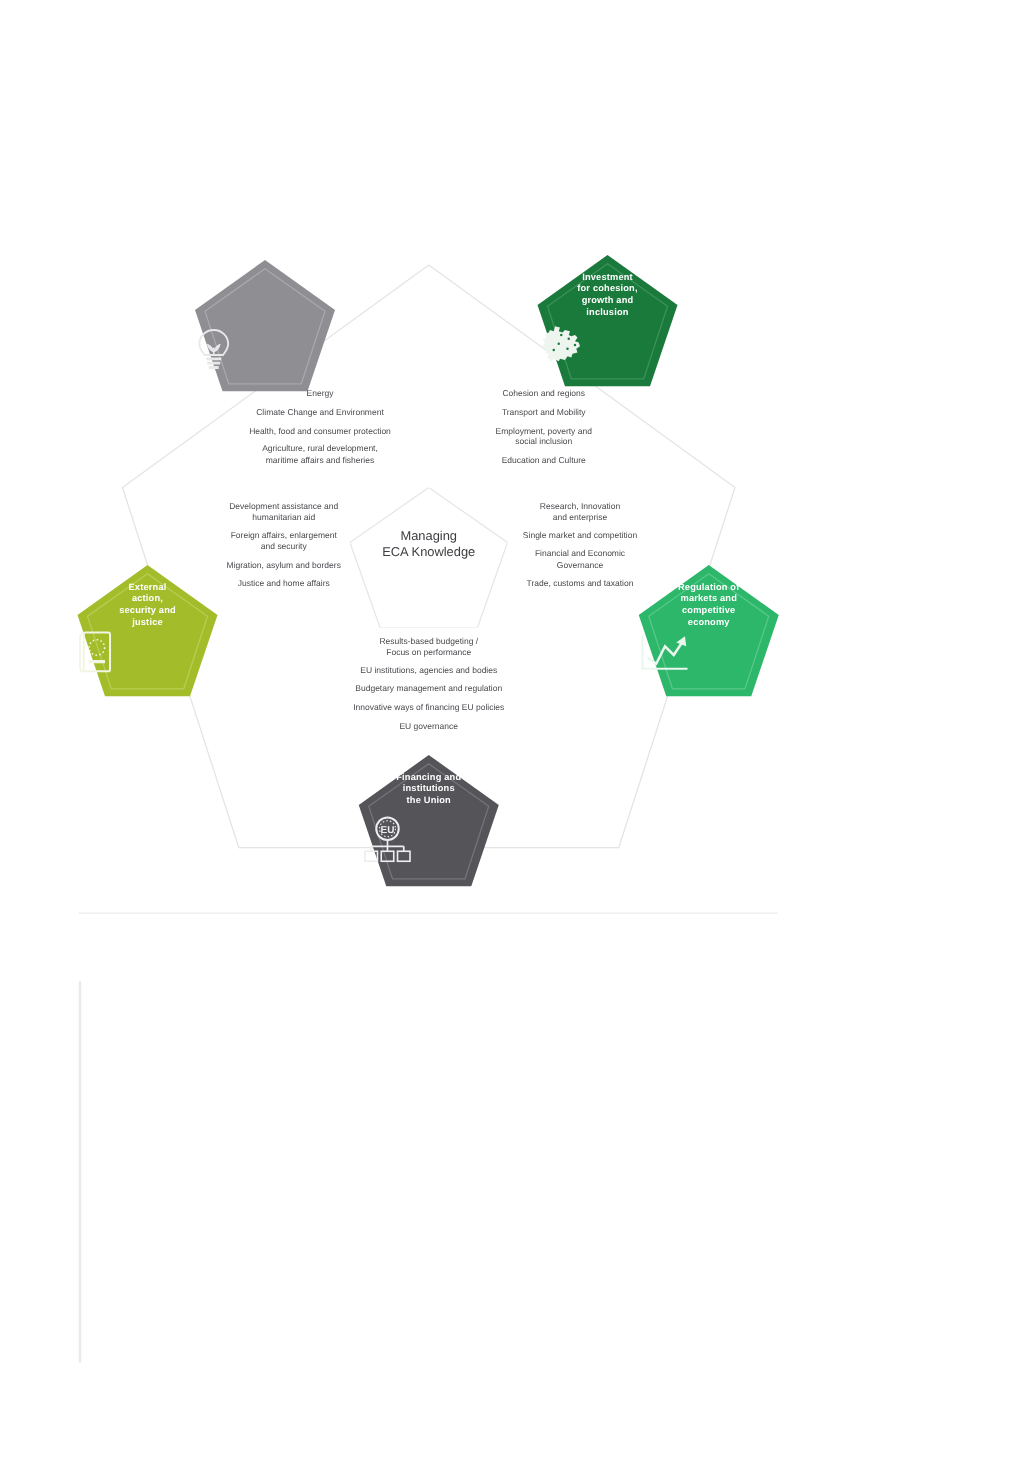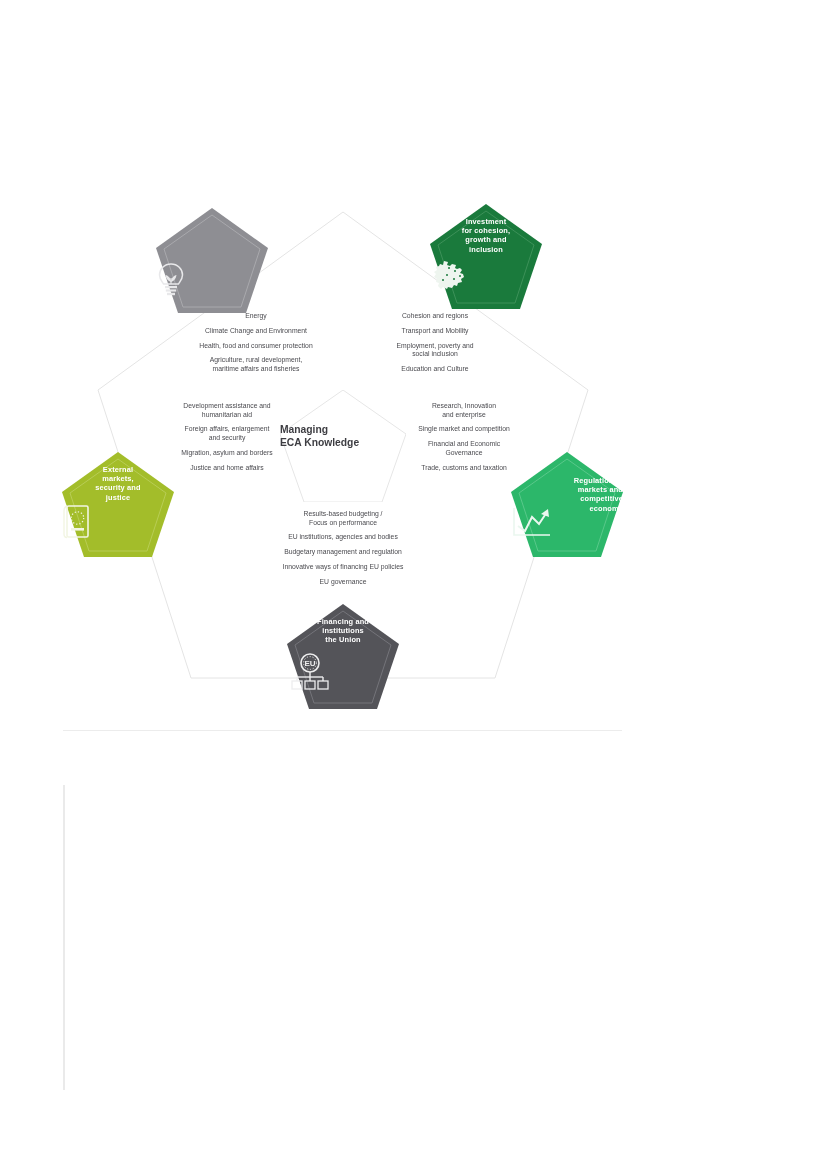--- a/index.html
+++ b/index.html
@@ -20,22 +20,22 @@
     position:absolute;left:0;right:0;
     text-align:center;color:#ffffff;font-weight:bold;
     font-size:7.4px;line-height:9.2px;letter-spacing:.15px;
     white-space:pre-line;
   }
   .pent .picon{position:absolute;left:0;right:0;display:flex;justify-content:center;}
 
   
   #center-pent{position:absolute;}
   #center-pent .clabel{
-    position:absolute;left:0;right:0;
-    color:#3d3d42;font-weight:bold;font-size:10.3px;line-height:13px;
+    position:absolute;left:0;right:0;text-align:center;
+    color:#3d3d42;font-weight:normal;font-size:10.3px;line-height:13px;
     white-space:pre-line;
   }
 
   
   .cluster{position:absolute;color:#4a4a4f;font-size:6.8px;line-height:8.6px;}
   .cluster .ln{margin-bottom:6.2px;white-space:pre-line;text-align:center;}
   .cluster .ln:last-child{margin-bottom:0;}
 
   
   #hrule{position:absolute;left:63px;top:730px;width:559px;height:1px;background:#ececec;}
@@ -95,39 +95,39 @@
         </svg>
       </div>
     </div>
 
     <div class="pent" style="left:-1px;top:262px;width:112px;height:110px;">
       <svg width="112" height="110" viewBox="0 0 112 110">
         <polygon points="56,0 112,40 90,105 22,105 0,40" fill="#a3bd2a"></polygon>
         <polygon points="56,7 104,41 85,99 27,99 8,41" fill="none" stroke="#b8cd55" stroke-width="1"></polygon>
       </svg>
       <div class="plabel" style="top:13px;">External
-markets,
+action,
 security and
 justice</div>
       <div class="picon" style="top:52px;">
         <svg width="30" height="38" viewBox="0 0 30 38">
           <rect x="5" y="2" width="21" height="31" rx="1.5" fill="none" stroke="#f2f5e3" stroke-width="1.6"></rect>
           <path d="M5 2 C2.5 3 2 5 2 7 L2 30 C2 32 3 33.5 5 33.5" fill="none" stroke="#f2f5e3" stroke-width="1.4"></path>
           <circle cx="15.5" cy="14" r="6.2" fill="none" stroke="#f2f5e3" stroke-width="1.2" stroke-dasharray="1.3 1.9"></circle>
           <rect x="9" y="24" width="13" height="2.6" fill="#f2f5e3"></rect>
         </svg>
       </div>
     </div>
 
     <div class="pent" style="left:448px;top:262px;width:112px;height:110px;">
       <svg width="112" height="110" viewBox="0 0 112 110">
         <polygon points="56,0 112,40 90,105 22,105 0,40" fill="#2cb76a"></polygon>
         <polygon points="56,7 104,41 85,99 27,99 8,41" fill="none" stroke="#59c88a" stroke-width="1"></polygon>
       </svg>
-      <div class="plabel" style="top:24px;text-align:right;">Regulation of
+      <div class="plabel" style="top:13px;">Regulation of
 markets and
 competitive
 economy</div>
       <div class="picon" style="top:54px;">
         <svg width="42" height="34" viewBox="0 0 42 34">
           <polyline points="3,2 3,29 39,29" fill="none" stroke="#eaf7ef" stroke-width="1.6"></polyline>
           <polyline points="7,20 14,25 21,11 28,18 36,6" fill="none" stroke="#eaf7ef" stroke-width="2"></polyline>
           <polygon points="37,3 38,11 30,8" fill="#eaf7ef"></polygon>
         </svg>
       </div>

